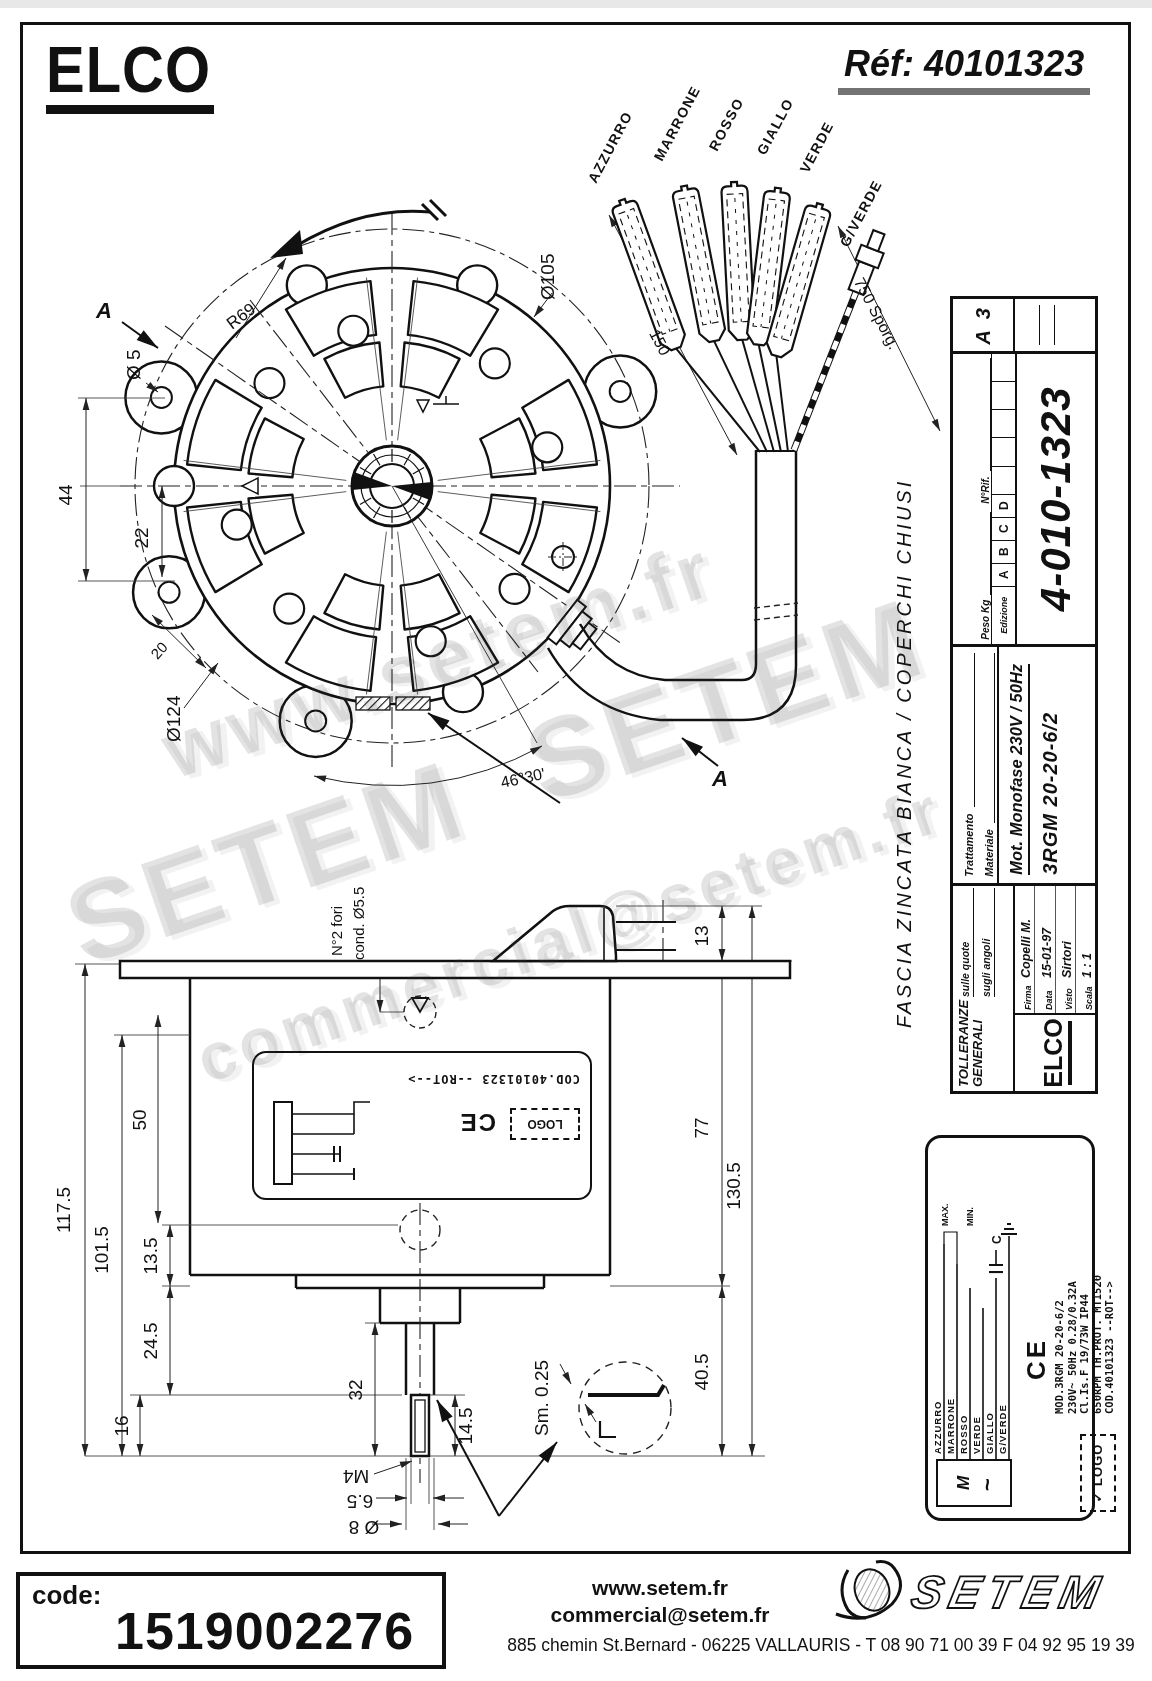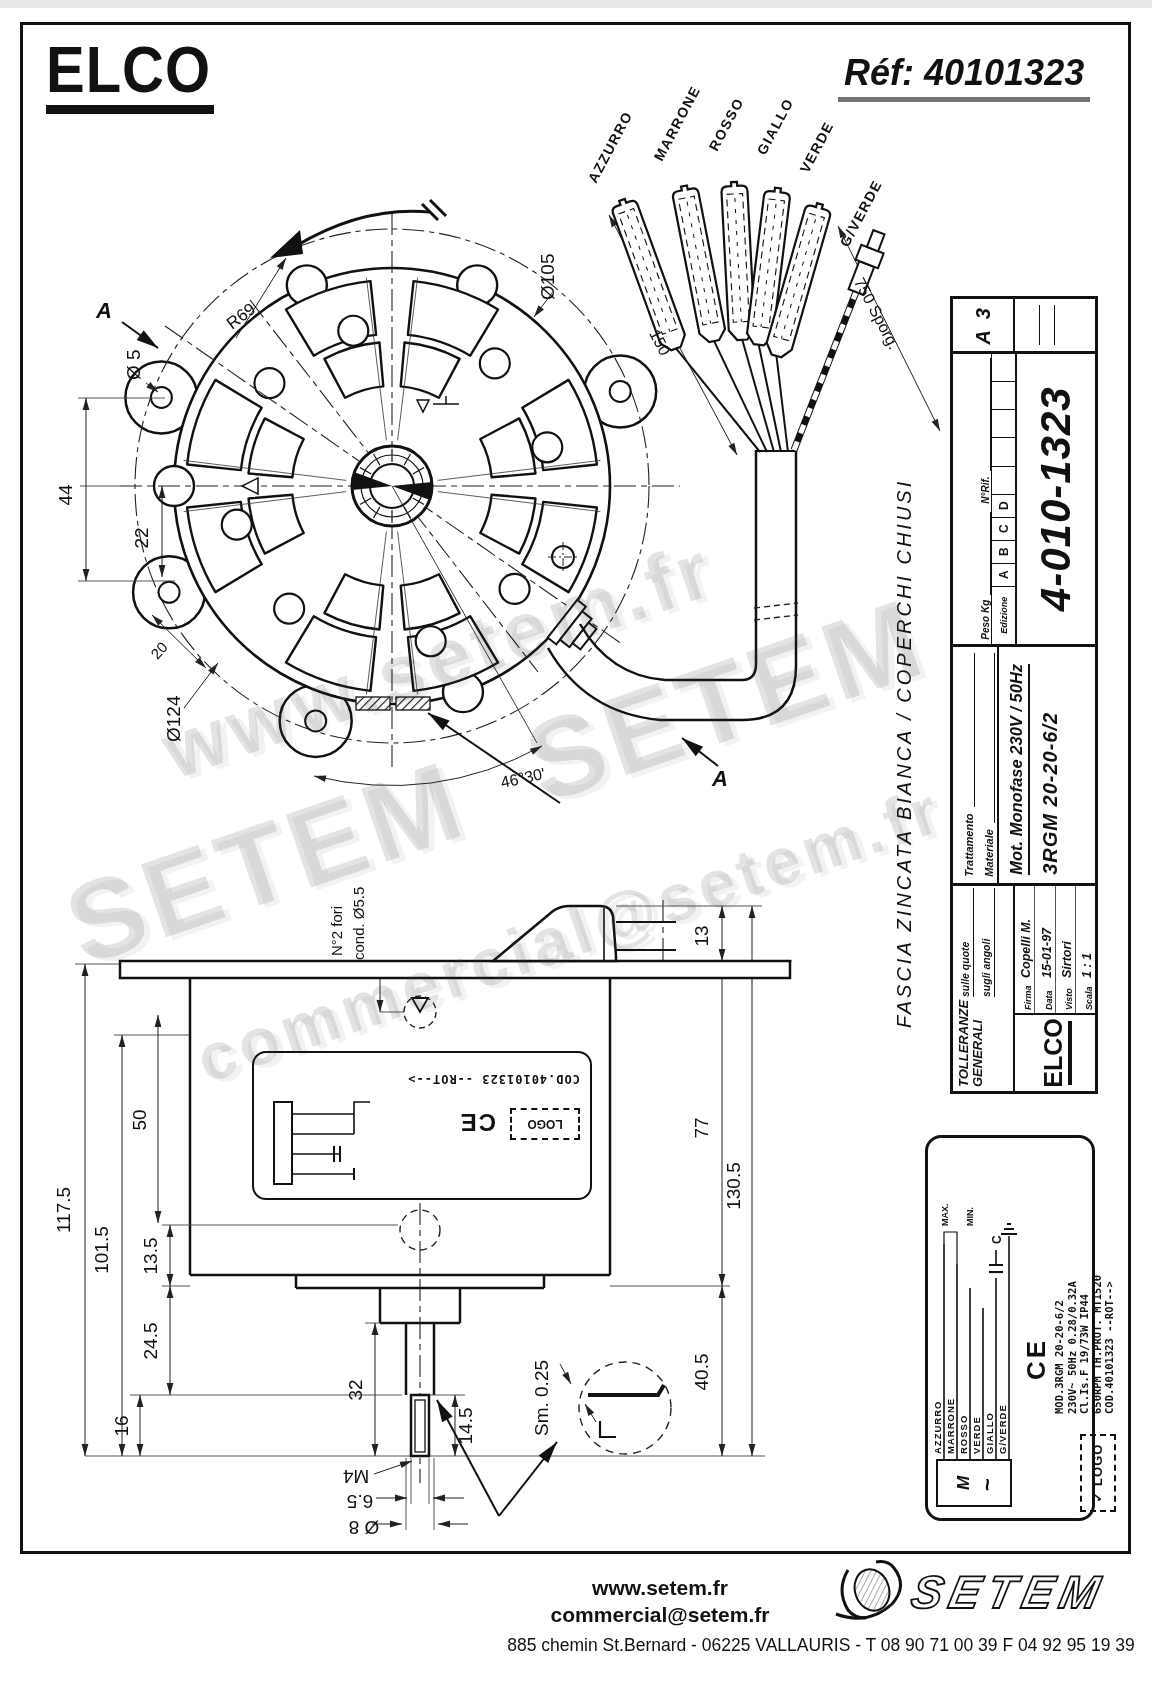--- a/index.html
+++ b/index.html
@@ -3,21 +3,21 @@
 <meta charset="utf-8">
 <style>
   html,body{margin:0;padding:0;background:#e8e8e8}
   #page{position:relative;width:1152px;height:1681px;background:#fff;font-family:"Liberation Sans",sans-serif;color:#111;overflow:hidden;margin:8px auto}
   .abs{position:absolute}
   .frame{position:absolute;left:20px;top:14px;width:1105px;height:1526px;border:3.5px solid #111}
   
   .elco{position:absolute;left:46px;top:28px}
   .elco .t{font-size:58px;font-weight:bold;letter-spacing:1px;transform:scaleY(1.12);display:inline-block}
   .elco .bar{height:9px;background:#111;width:168px;margin-top:2px}
-  .ref{position:absolute;left:838px;top:44px;font-size:36px;font-weight:bold;font-style:italic;border-bottom:5px solid #737373;padding:0 6px 3px 6px}
+  .ref{position:absolute;left:838px;top:35px;font-size:36px;font-weight:bold;font-style:italic;border-bottom:7px solid #737373;padding:0 6px 3px 6px}
   
   .vin{position:absolute;top:0;left:0;transform:rotate(-90deg) translateX(-100%);transform-origin:top left}
   
   .wm{position:absolute;z-index:60;font-weight:bold;color:rgba(70,70,70,.15);text-shadow:5px 5px 0 rgba(0,0,0,.05);transform:rotate(-19deg);white-space:nowrap;letter-spacing:5px;pointer-events:none}
   
   .tb{border:3px solid #111;background:transparent;display:flex;box-sizing:border-box}
   .tb *{box-sizing:border-box}
   .tb .lbl{font-style:italic;font-weight:bold}
   .tb-s1{width:206px;display:flex;flex-direction:column}
   .tb-s1r1{height:62px;border-bottom:2px solid #111;display:flex}
@@ -562,20 +562,24 @@
             <div>230V~ 50Hz 0.28/0.32A</div>
             <div>Cl.Is.F 19/73W IP44</div>
             <div>650RPM TH.PROT. MT1520</div>
             <div>COD.40101323 --ROT--&gt;</div>
           </div>
         </div>
       </div>
     </div>
   </div>
 
+  <div class="codebox">
+    <div class="cl">code:</div>
+    <div class="cv">1519002276</div>
+  </div>
   <div class="fweb">
     <div>www.setem.fr</div>
     <div>commercial@setem.fr</div>
   </div>
   <div class="faddr">885 chemin St.Bernard  -  06225 VALLAURIS  -  T 08 90 71 00 39   F 04 92 95 19 39</div>
   <svg class="abs" style="left:828px;top:1548px" width="312" height="74" viewBox="0 0 312 74">
     <g>
       <ellipse cx="44" cy="34" rx="17" ry="21" transform="rotate(-18 44 34)" fill="url(#hat2)" stroke="#111" stroke-width="2"></ellipse>
       <path d="M8,58 Q40,70 64,48 Q80,30 66,12 Q60,4 48,6" fill="none" stroke="#111" stroke-width="3"></path>
       <path d="M20,14 Q8,34 20,54 Q26,62 38,62" fill="none" stroke="#111" stroke-width="3"></path>

